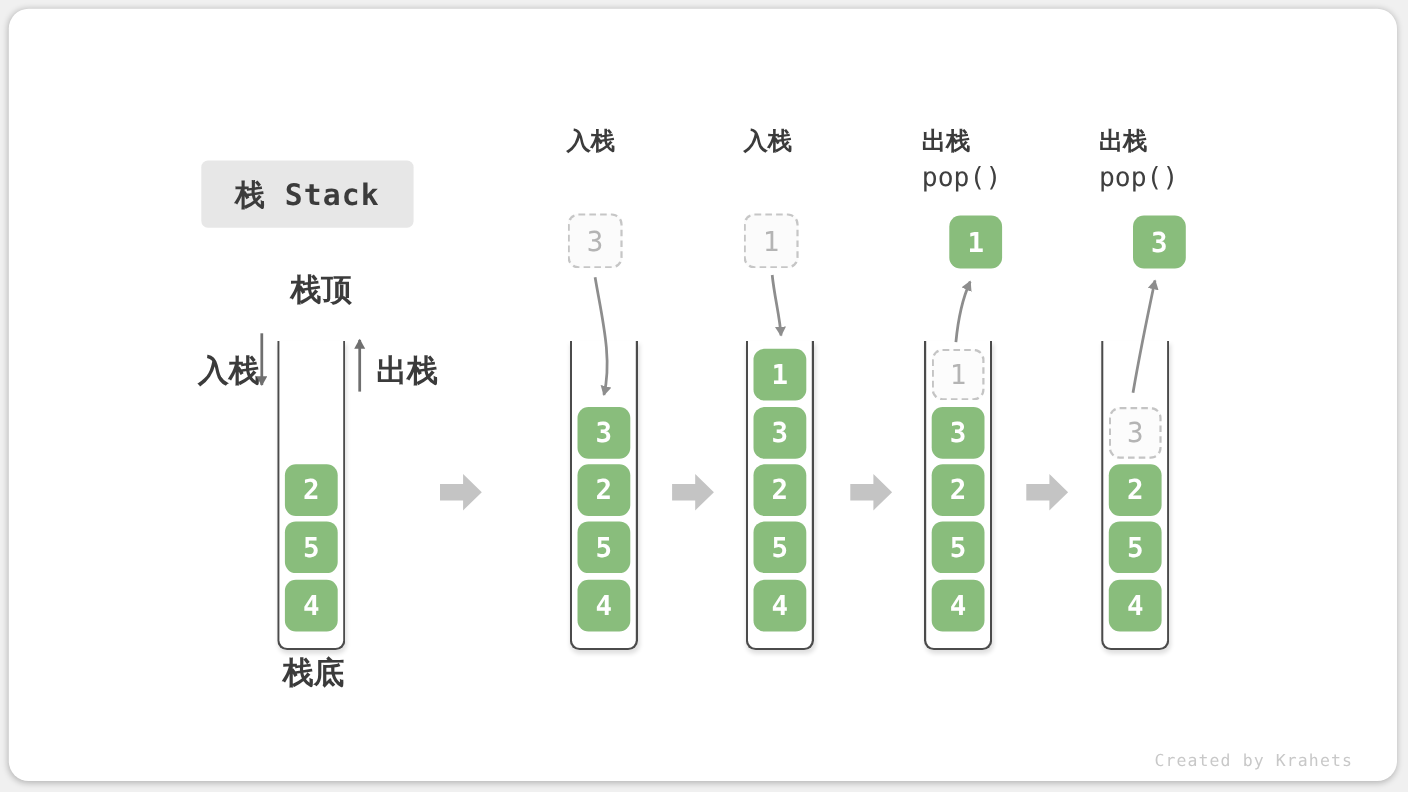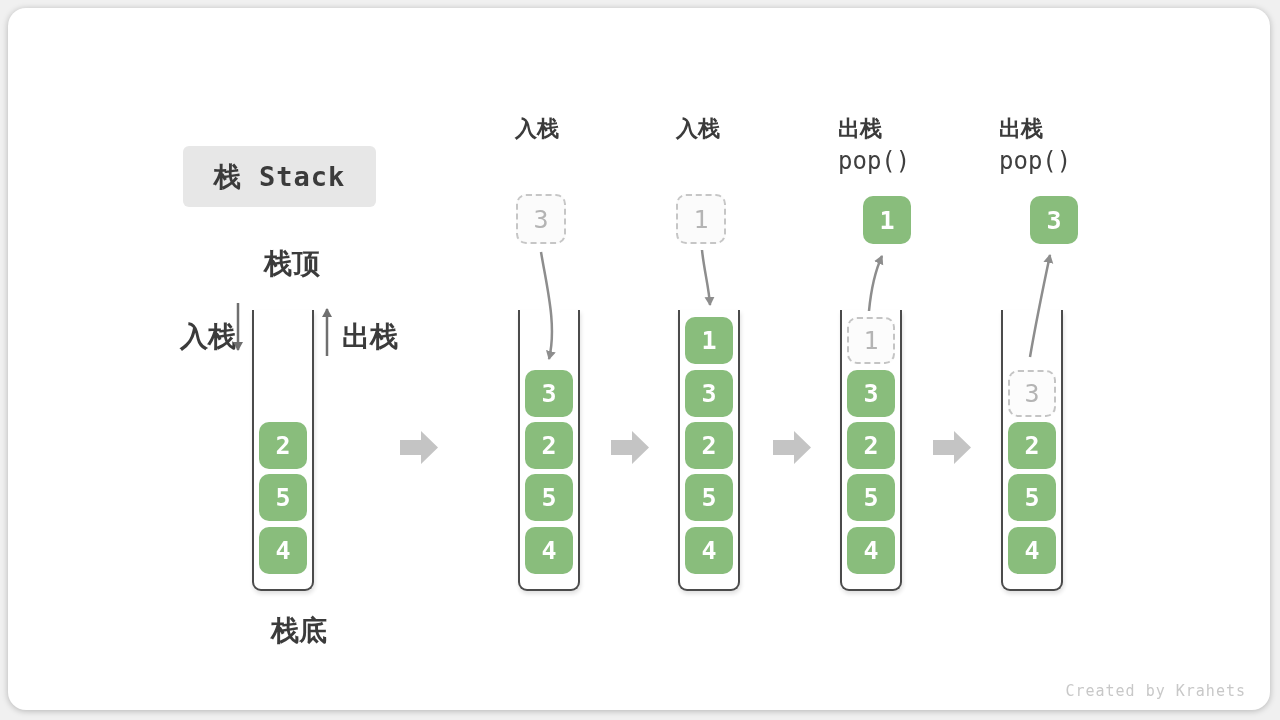--- a/index.html
+++ b/index.html
@@ -26,21 +26,21 @@
   .cell{width:48px;height:47px;border-radius:10px;background:#89bd7c;color:#ffffff;
     display:flex;align-items:center;justify-content:center;
     font-family:"DejaVu Sans Mono",monospace;font-size:25px;font-weight:bold;z-index:3;}
   .cell.ghost{background:#fcfcfc;border:2px dashed #c4c4c4;box-sizing:border-box;color:#b4b4b4;
     font-weight:normal;}
   .float-box{width:48px;height:48px;border-radius:10px;background:#89bd7c;color:#ffffff;
     display:flex;align-items:center;justify-content:center;
     font-family:"DejaVu Sans Mono",monospace;font-size:25px;font-weight:bold;z-index:3;}
   .float-box.ghost{width:50px;height:50px;background:#fbfbfb;border:2px dashed #c6c6c6;
     box-sizing:border-box;color:#b4b4b4;font-weight:normal;}
-  .watermark{right:24px;top:674px;font-family:"DejaVu Sans Mono",monospace;font-size:15px;
+  .watermark{right:40px;top:674px;font-family:"DejaVu Sans Mono",monospace;font-size:15px;
     color:#c8c8c8;letter-spacing:1px;}
   svg.overlay{position:absolute;left:0;top:0;width:1262px;height:702px;z-index:2;pointer-events:none;}
 </style>
 </head>
 <body>
 
 <div class="card">
 
   <svg class="overlay" viewBox="0 0 1262 702">
     <defs>
@@ -77,21 +77,21 @@
   <div class="abs op-label" style="left:830px;">
     <div class="op-line1">出栈</div>
     <div class="op-line2"><span>pop(</span><span class="code-green"></span><span>)</span></div>
   </div>
   <div class="abs op-label" style="left:991px;">
     <div class="op-line1">出栈</div>
     <div class="op-line2"><span>pop(</span><span class="code-green"></span><span>)</span></div>
   </div>
 
   <div class="abs zh-label" style="left:249px;top:237px;width:70px;text-align:center;">栈顶</div>
-  <div class="abs zh-label" style="left:249px;top:604px;width:70px;text-align:right;">栈底</div>
+  <div class="abs zh-label" style="left:249px;top:585px;width:70px;text-align:left;">栈底</div>
   <div class="abs zh-label" style="left:172px;top:310px;">入栈</div>
   <div class="abs zh-label" style="left:334px;top:310px;">出栈</div>
 
   <div class="abs stack-container" style="left:244px;"></div>
   <div class="abs stack-container" style="left:510px;"></div>
   <div class="abs stack-container" style="left:670px;"></div>
   <div class="abs stack-container" style="left:832px;"></div>
   <div class="abs stack-container" style="left:993px;"></div>
 
   <div class="abs cell" style="left:251px;top:414px;">2</div>

